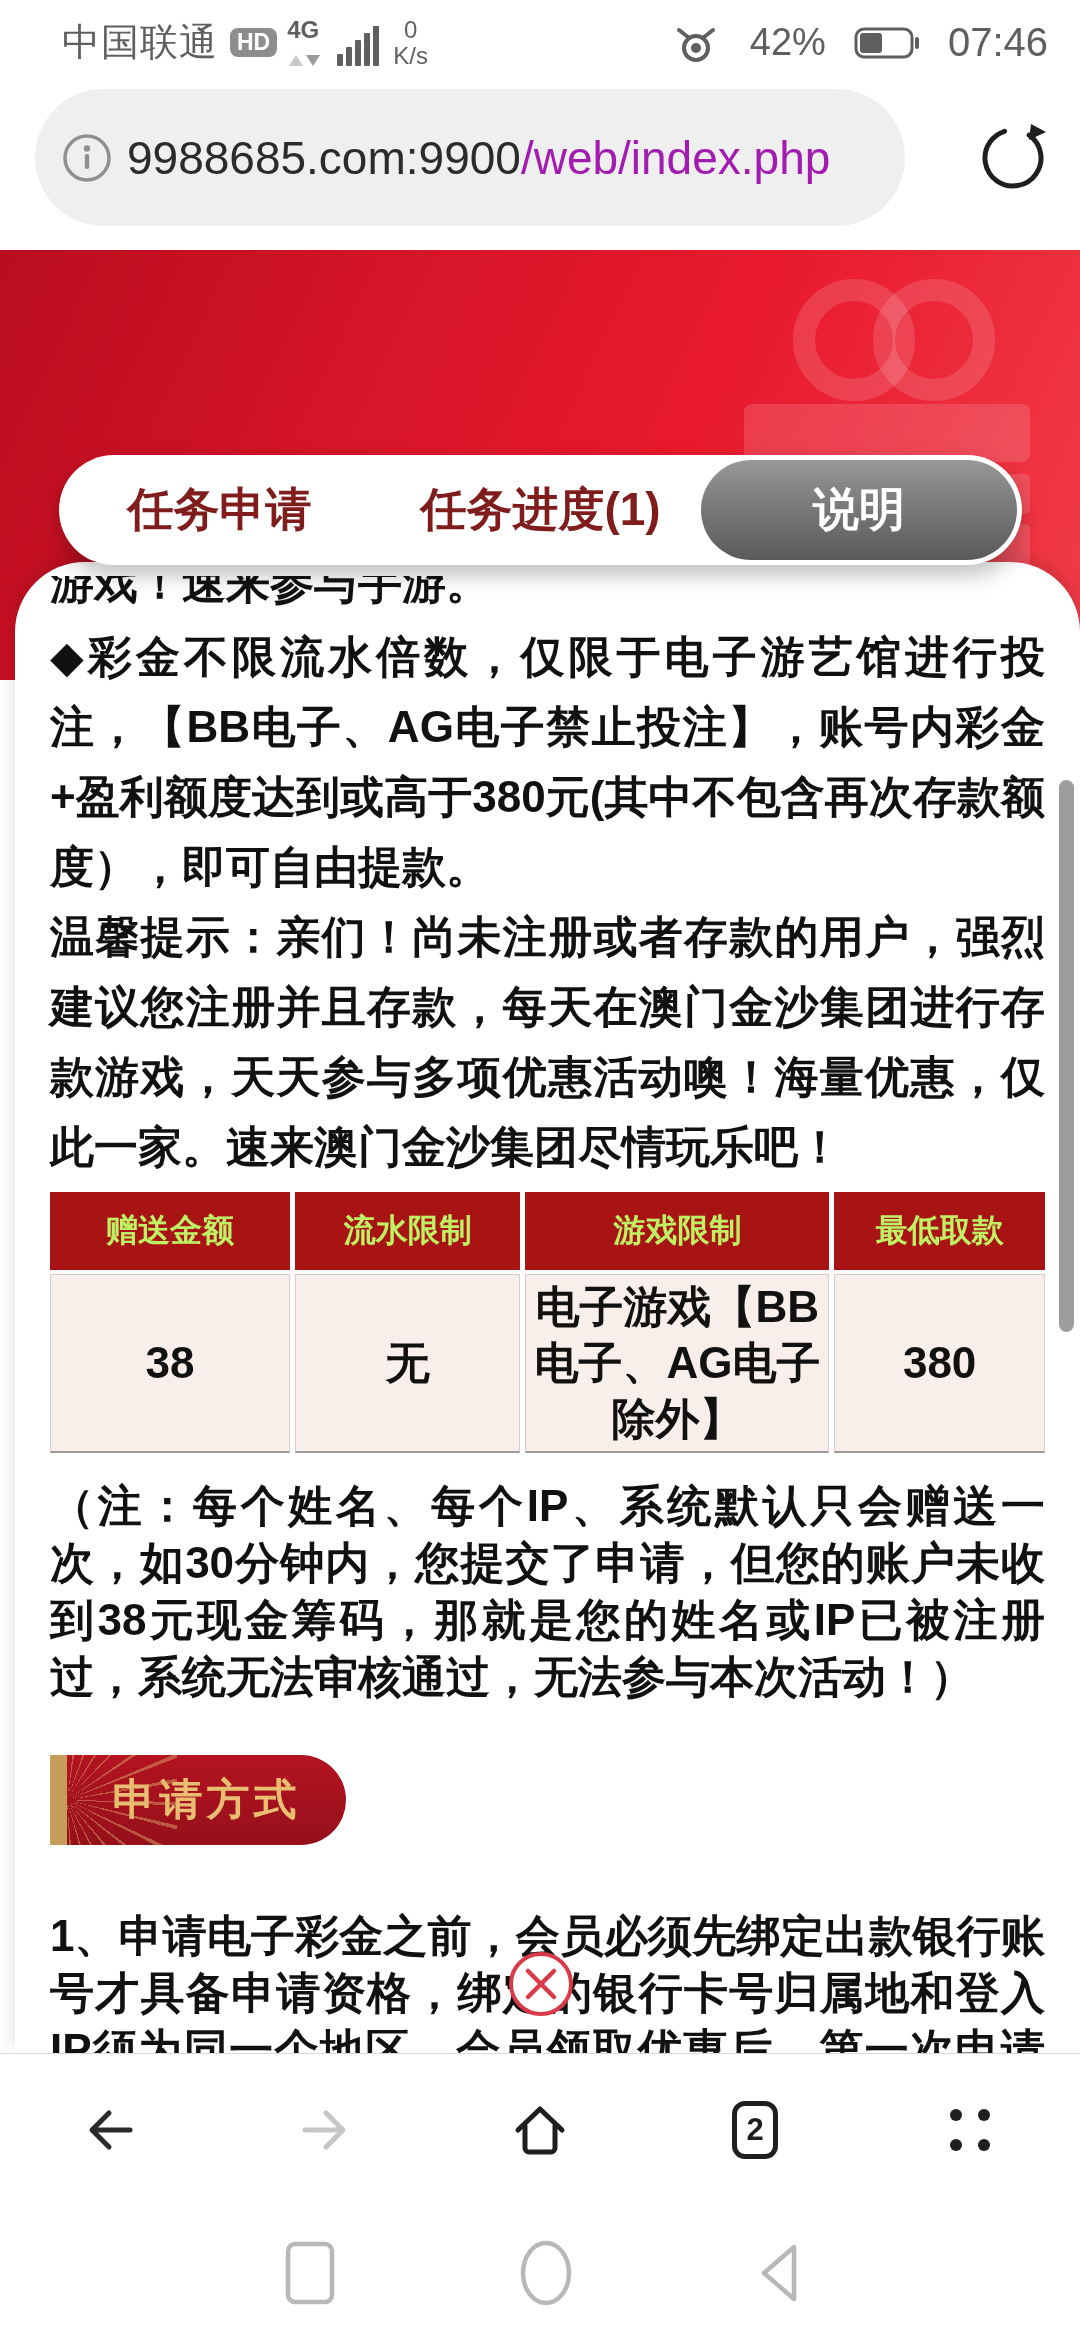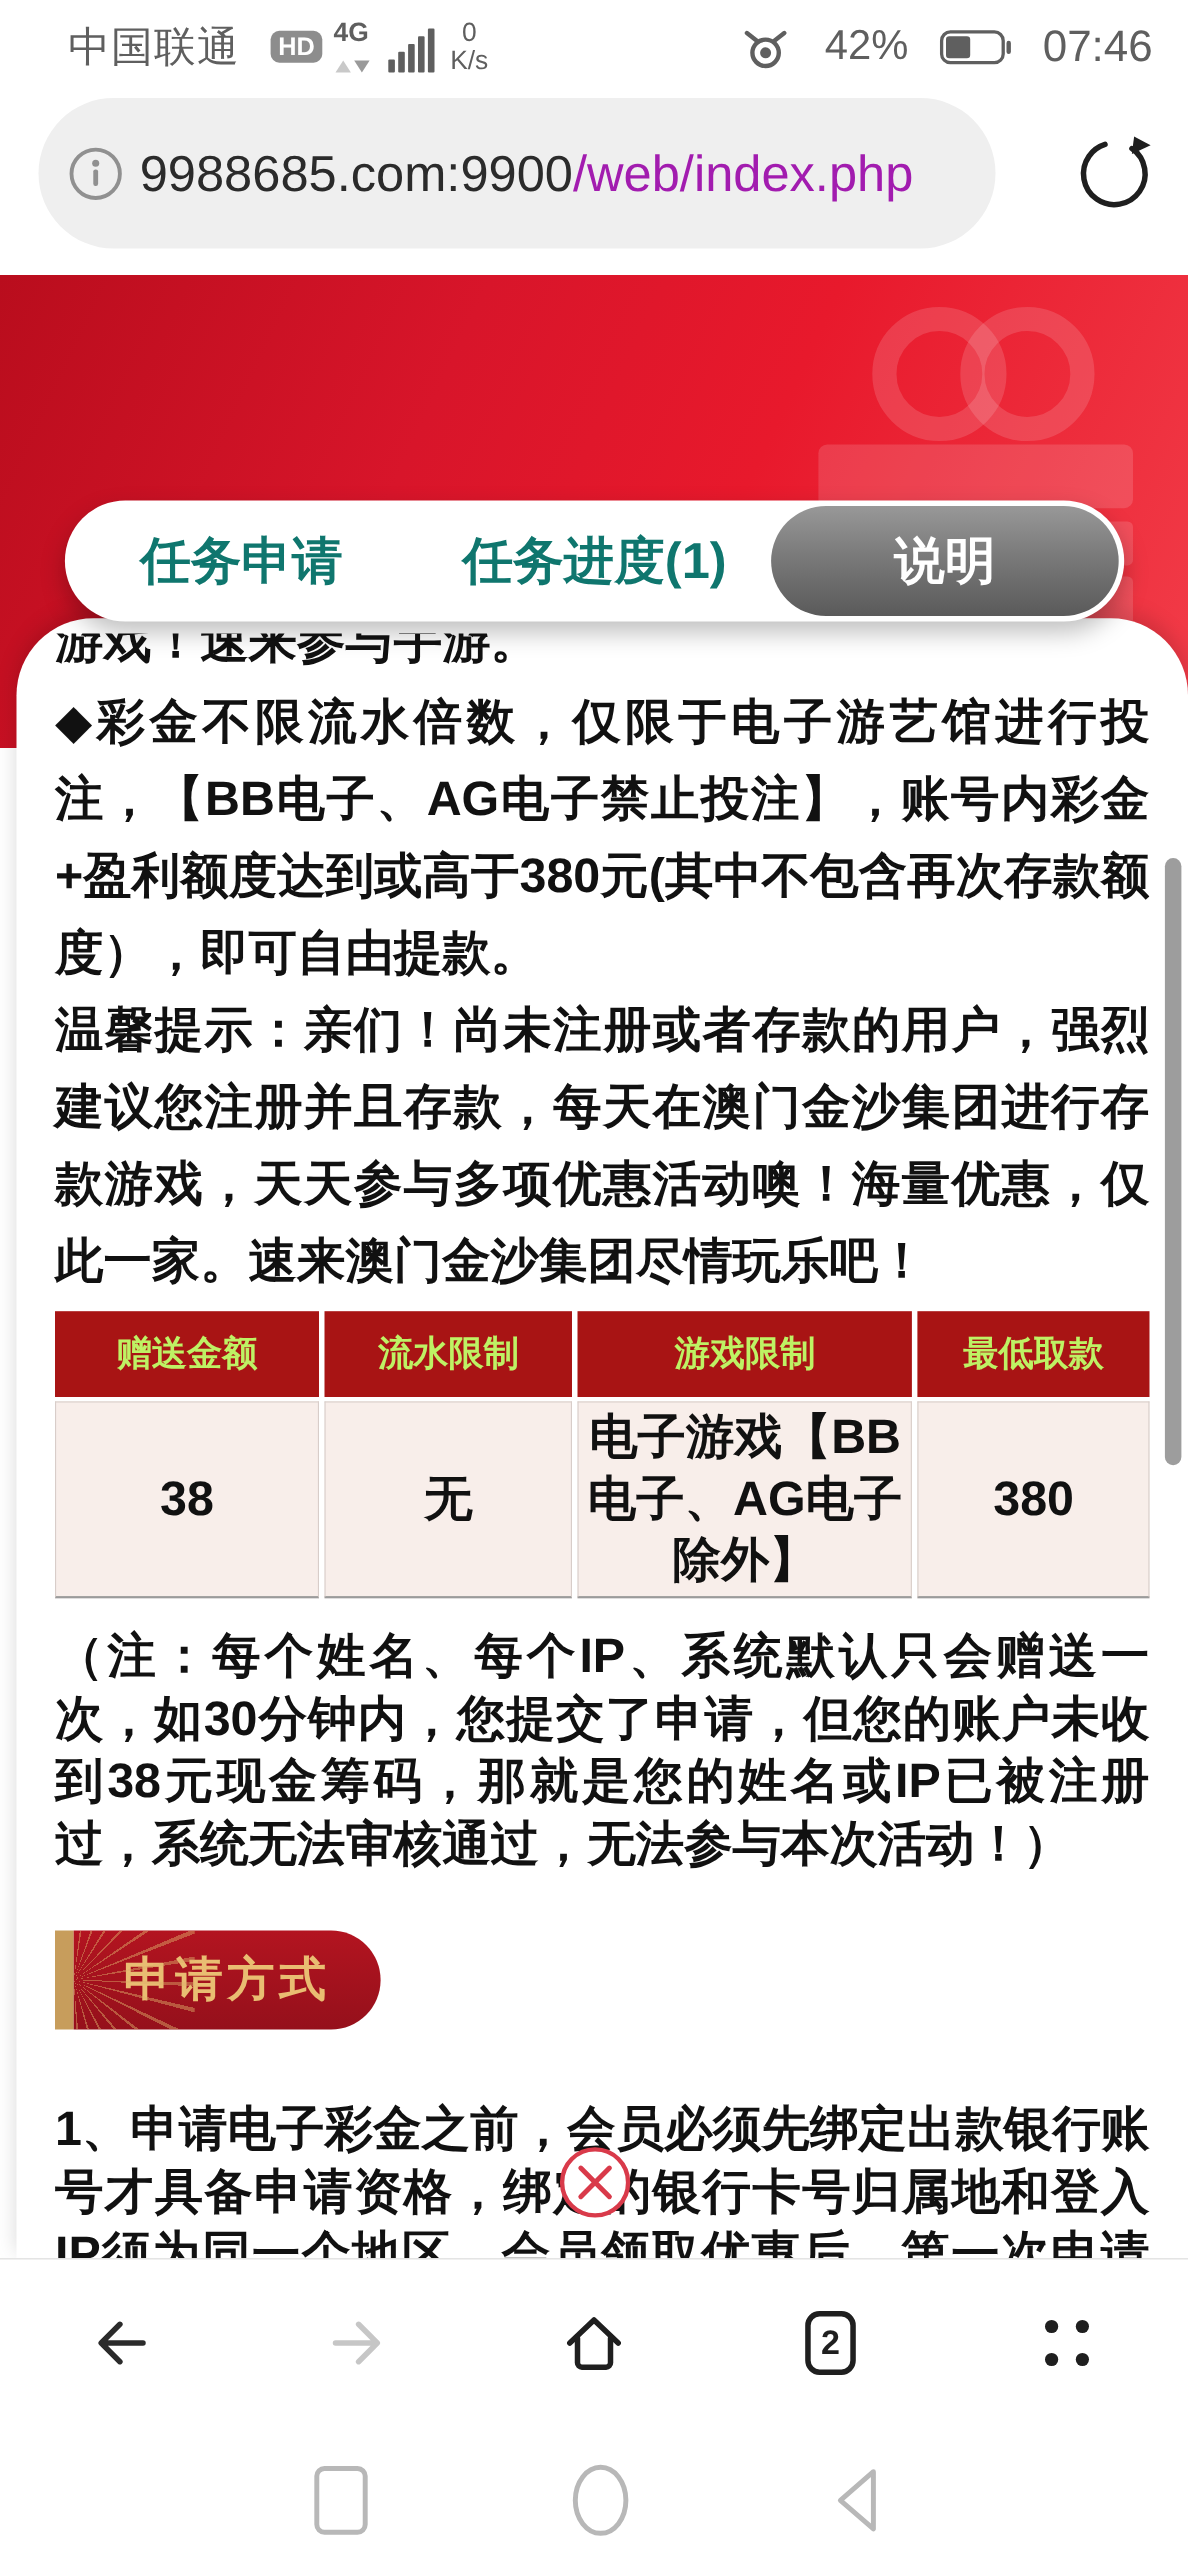--- a/index.html
+++ b/index.html
@@ -3,21 +3,21 @@
 <meta charset="utf-8">
 <style>
   * { margin:0; padding:0; box-sizing:border-box; }
   html,body { width:1080px; height:2340px; background:#fff; font-family:"Liberation Sans","DejaVu Sans",sans-serif; }
   .screen { position:relative; width:1080px; height:2340px; overflow:hidden; background:#fff; }
 
   
   .status-bar { position:absolute; top:0; left:0; right:0; height:85px; display:flex; align-items:center;
     padding:0 32px 0 62px; color:#5f5f5f; background:#fff; }
   .carrier { font-size:38px; letter-spacing:1px; }
-  .hd-badge { display:inline-block; margin-left:28px; background:#8d8d8d; color:#fff; font-size:23px; font-weight:700;
+  .hd-badge { display:inline-block; margin-left:12px; background:#8d8d8d; color:#fff; font-size:23px; font-weight:700;
     border-radius:8px; padding:3px 7px; line-height:1; }
   .signal { position:relative; width:92px; height:54px; margin-left:10px;text-align:center; }
   .signal .net { position:absolute; top:0; left:0; font-size:24px; font-weight:700; color:#5f5f5f; }
   .signal .updown { position:absolute; left:2px; bottom:4px; display:flex; gap:3px; }
   .signal .tri-up { width:0; height:0; border-left:7px solid transparent; border-right:7px solid transparent; border-bottom:11px solid #c9c9c9; }
   .signal .tri-dn { width:0; height:0; border-left:7px solid transparent; border-right:7px solid transparent; border-top:11px solid #9a9a9a; }
   .signal .bars { position:absolute; right:0; bottom:4px; display:flex; align-items:flex-end; gap:3px; }
   .signal .bars i { display:block; width:6px; background:#5f5f5f; border-radius:1px; }
   .speed { margin-left:14px; text-align:center; font-size:24px; line-height:26px; color:#5f5f5f; }
   .sb-right { margin-left:auto; display:flex; align-items:center; gap:28px; }
@@ -36,21 +36,21 @@
   
   .hero { position:absolute; top:250px; left:0; right:0; height:430px; overflow:hidden;
     background:linear-gradient(115deg,#b90d1d 0%,#d8152a 35%,#e8192c 60%,#f23d49 100%); z-index:1; }
   .hero-title { position:absolute; top:68px; left:0; right:0; text-align:center; color:#fff; font-size:56px;
     font-weight:700; letter-spacing:3px; }
   .gift { position:absolute; left:742px; top:28px; }
 
   
   .tab-pill { position:absolute; left:59px; top:455px; width:963px; height:110px; background:#fff; border-radius:55px;
     display:flex; align-items:stretch; z-index:5; box-shadow:0 10px 22px rgba(0,0,0,0.25); }
-  .tab { flex:1; display:flex; align-items:center; justify-content:center; font-size:46px; font-weight:700; color:#0f766e;
+  .tab { flex:1; display:flex; align-items:center; justify-content:center; font-size:46px; font-weight:700; color:#7f1d1d;
     cursor:pointer; }
   .tab.sel { flex:0 0 316px; margin:5px 5px 5px 0; border-radius:50px;
     background:linear-gradient(180deg,#989898 0%,#7a7a7a 45%,#5a5a5a 100%); color:#fff; }
 
   
   .card { position:absolute; top:562px; left:0; right:0; height:1491px; background:#fff;
     border-radius:70px 70px 0 0; z-index:2; padding:14px 35px 0 35px; box-shadow:0 -6px 18px rgba(0,0,0,0.15); overflow:hidden;margin-left:15px; }
   .clip-line { height:46px; overflow:hidden; }
   .clip-line span { display:block; transform:translateY(-28px); font-size:44px; font-weight:700; line-height:70px; color:#111; }
   .body-text { font-size:44px; font-weight:700; line-height:70px; color:#111; text-align:justify; }

